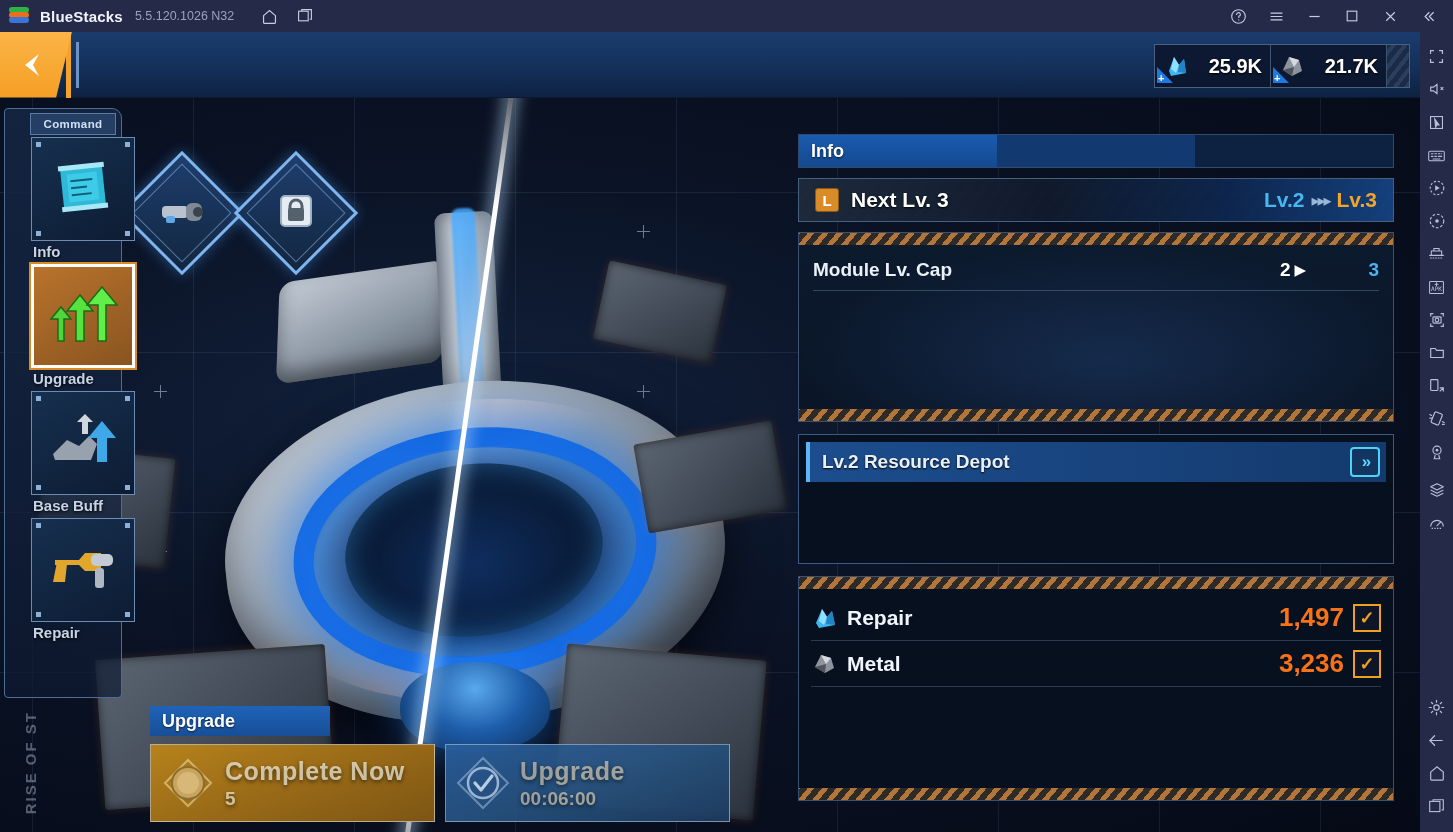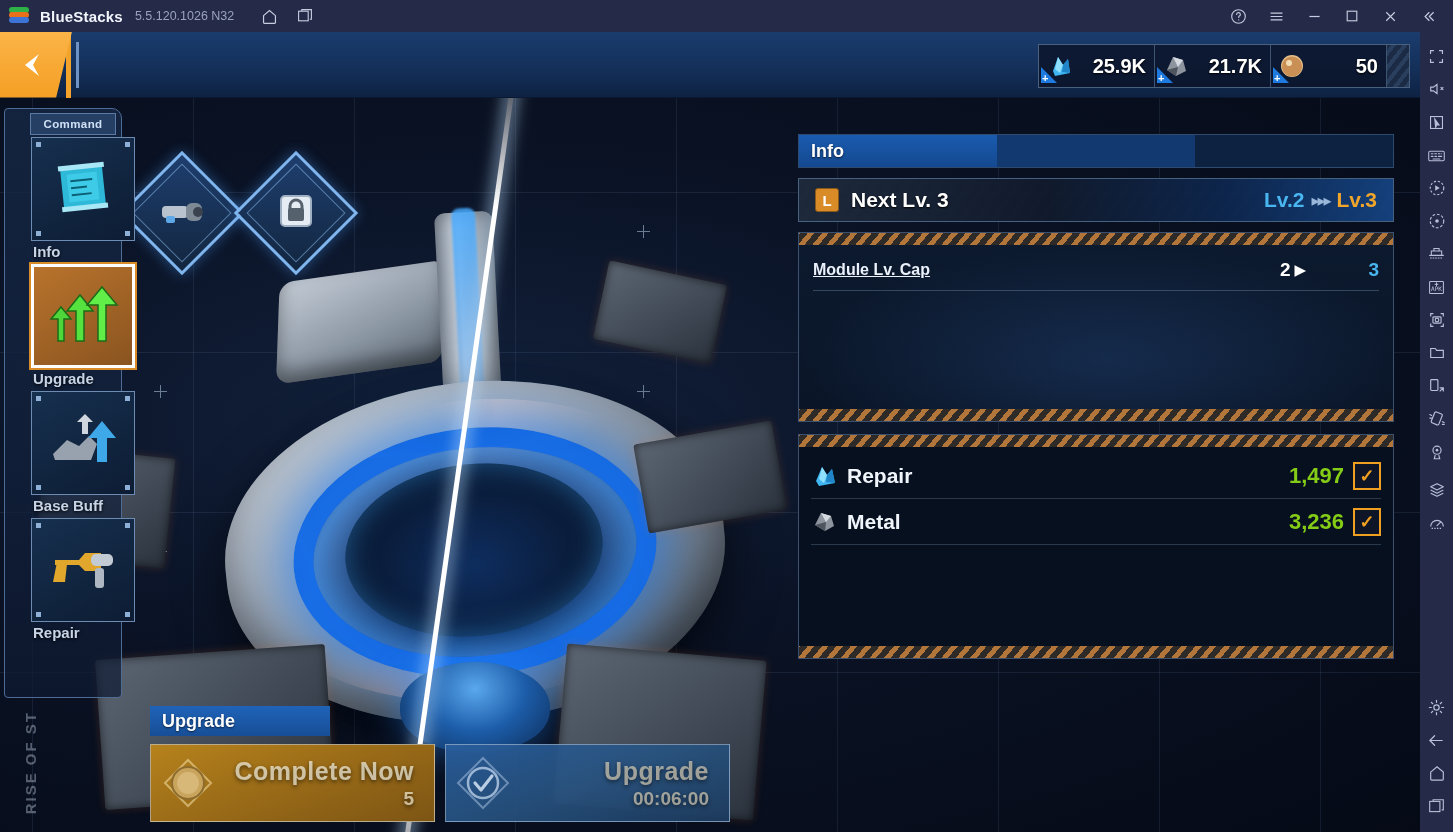--- a/index.html
+++ b/index.html
@@ -233,21 +233,21 @@
   .lvto { color:#f1a52b; font-size:21px; font-weight:bold; margin-right:6px;}
 
   .hatchbox { margin-top: 10px; height: 190px; position:relative;
               background: linear-gradient(180deg, #0d1b30, #0a1527);
               border:1px solid #3c5170; }
   .hatch { height: 12px; background: repeating-linear-gradient(-50deg,#b2763a 0 5px,#2d2a28 5px 11px); }
   .hatchbox .body { position:absolute; left:0; right:0; top:12px; bottom:12px; padding: 10px 14px;
                     background: radial-gradient(ellipse at 52% 70%, rgba(40,80,140,.35), rgba(8,18,34,.1) 70%); }
   .statrow { display:flex; align-items:center; padding: 4px 0 9px 0;
              border-bottom: 1px solid rgba(150,180,215,.30); }
-  .stat-name { color:#eaf1fa; font-size:16px; font-weight:bold;text-decoration:underline; }
+  .stat-name { color:#eaf1fa; font-size:19px; font-weight:bold; }
   .stat-cur { color:#ffffff; font-size:19px; font-weight:bold; margin-left:auto; }
   .stat-caret { color:#ffffff; font-size:15px; margin: 0 3px 0 4px; }
   .stat-new { color:#49b6ef; font-size:19px; font-weight:bold; width: 70px; text-align:right; }
 
   .depot { margin-top: 12px; height: 130px; border:1px solid #3e5madness; border:1px solid #3e5a80;
            background:#07101f; padding: 7px; }
   .depot-head { height: 40px; display:flex; align-items:center;
                 background: linear-gradient(90deg,#1c4d8e,#143a6d);
                 border-left: 4px solid #5fb4f5; padding-left: 12px; }
   .depot-title { color:#e8f0fa; font-size:19px; font-weight:bold; text-shadow:0 1px 2px #000;}
@@ -255,37 +255,37 @@
               border-radius:4px; background:#12365f; color:#5fd7ff; font-size:17px; font-weight:bold;
               display:flex; align-items:center; justify-content:center; letter-spacing:-3px;}
 
   .costbox { margin-top: 12px; height: 225px; position:relative;
              background:#07101f; border:1px solid #3c5170; }
   .costbox .body { position:absolute; left:0; right:0; top:12px; bottom:12px; padding: 6px 12px;}
   .costrow { display:flex; align-items:center; height: 46px;
              border-bottom:1px solid rgba(150,180,215,.25); }
   .cost-ic { width:30px; height:26px; margin-right:6px; flex:0 0 auto;}
   .cost-name { color:#f0f5fb; font-size:21px; font-weight:bold; }
-  .cost-val { color:#84cc16; font-size:22px; font-weight:bold; margin-left:auto; }
+  .cost-val { color:#f97316; font-size:26px; font-weight:bold; margin-left:auto; }
   .cost-ok { width:28px; height:28px; margin-left:9px; border:2px solid #f0a020; background:#0d1526;
              color:#f0a020; font-size:18px; font-weight:bold;
              display:flex; align-items:center; justify-content:center; }
 
   
   .bottom { position:absolute; left: 150px; bottom: 6px; width: 580px; height: 120px; }
   .bot-tab { width: 180px; height: 30px; background: linear-gradient(180deg,#1f63b8,#174e96);
              color:#fff; font-size:18px; font-weight:bold; display:flex; align-items:center;
              padding-left:12px; text-shadow:0 1px 2px rgba(0,0,0,.6);}
   .btns { display:flex; gap: 10px; margin-top: 8px; }
   .btn { position:relative; width: 285px; height: 78px; border:1px solid rgba(220,235,255,.5);
          display:flex; align-items:center; overflow:hidden; cursor:pointer; }
   .btn.gold { background: linear-gradient(160deg,#b6821c 0%, #9c6d18 45%, #7d5514 100%); }
   .btn.blue { background: linear-gradient(160deg,#2a5f9e 0%, #27527f 50%, #1d3c60 100%); opacity:.92;}
   .btn-ic { width: 74px; height: 78px; display:flex; align-items:center; justify-content:center; flex:0 0 auto;}
-  .btn-text { flex:1 1 auto; text-align:right; padding-right:20px; }
+  .btn-text { flex:1 1 auto; text-align:left; padding-right:20px; }
   .btn-main { display:block; color: rgba(240,235,215,.75); font-size: 25px; font-weight:bold;
               text-shadow: 0 2px 4px rgba(0,0,0,.55); letter-spacing:.5px;}
   .btn-sub { display:block; color: rgba(240,230,200,.75); font-size: 19px; font-weight:bold;
              margin-top:2px; text-shadow: 0 2px 4px rgba(0,0,0,.55);}
   .btn.blue .btn-main, .btn.blue .btn-sub { color: rgba(225,215,190,.72); }
 
   .icon-svg { display:block; }
 </style>
 </head>
 <body>
@@ -431,31 +431,20 @@
         <div class="res-item">
           <span class="res-ic">
             <svg width="30" height="30" viewBox="0 0 30 30">
               <path d="M6 19 L12 6 L22 9 L25 20 L15 25 Z" fill="#8d949d"></path>
               <path d="M12 6 L22 9 L17 16 Z" fill="#d5dae0"></path>
               <path d="M6 19 L17 16 L15 25 Z" fill="#4e555e"></path>
             </svg>
             <span class="plus"></span>
           </span>
           <span class="res-val">21.7K</span>
-        </div>
-        <div class="res-item">
-          <span class="res-ic">
-            <svg width="30" height="30" viewBox="0 0 30 30">
-              <circle cx="15" cy="15" r="11" fill="#e4c08a"></circle>
-              <path d="M5 16a10 10 0 0 1 20-1 10 10 0 0 1-20 1z" fill="#c98f54"></path>
-              <circle cx="12" cy="12" r="3" fill="#f2dcb4"></circle>
-            </svg>
-            <span class="plus"></span>
-          </span>
-          <span class="res-val">50</span>
         </div>
         <div class="res-hatch"></div>
       </div>
     </div>
 
     <div class="rail">
       <div class="rail-head">Command</div>
 
       <div class="rail-tab">
         <div class="rail-thumb">
@@ -551,20 +540,26 @@
           <div class="statrow">
             <span class="stat-name">Module Lv. Cap</span>
             <span class="stat-cur">2</span>
             <span class="stat-caret">▶</span>
             <span class="stat-new">3</span>
           </div>
         </div>
         <div class="hatch" style="position:absolute;left:0;right:0;bottom:0"></div>
       </div>
 
+      <div class="depot">
+        <div class="depot-head">
+          <span class="depot-title">Lv.2 Resource Depot</span>
+          <span class="depot-go">»</span>
+        </div>
+      </div>
 
       <div class="costbox">
         <div class="hatch" style="position:absolute;left:0;right:0;top:0"></div>
         <div class="body">
           <div class="costrow">
             <span class="cost-ic">
               <svg width="30" height="26" viewBox="0 0 30 26">
                 <path d="M5 18 L11 4 L16 12 L21 6 L24 20 L8 23 Z" fill="#3fb6f2"></path>
                 <path d="M11 4 L16 12 L13 20 L8 16 Z" fill="#8fe1ff"></path>
                 <path d="M16 12 L21 6 L24 20 L15 19 Z" fill="#1f84c8"></path>

